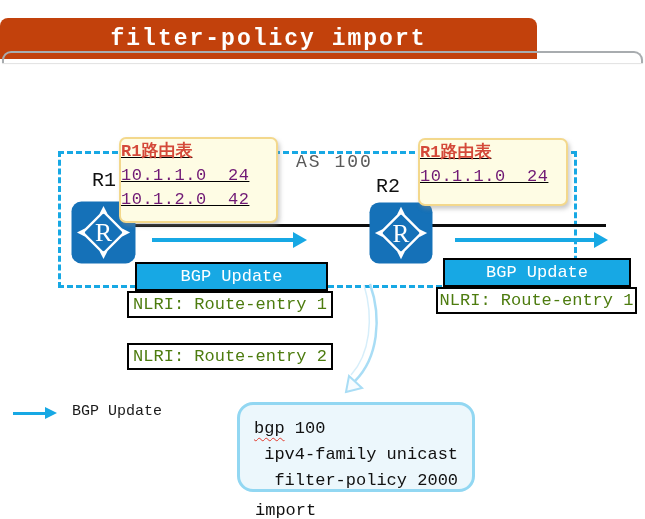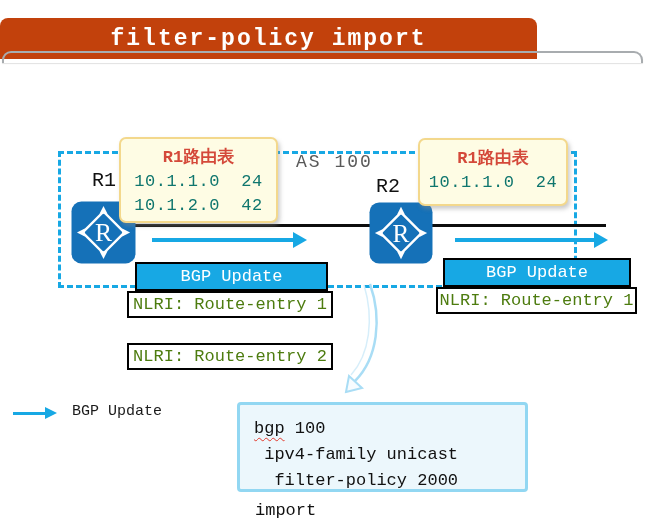--- a/index.html
+++ b/index.html
@@ -37,45 +37,45 @@
   
   .router { position:absolute; z-index:4; }
   .router-r1 { left:71px; top:201px; }
   .router-r2 { left:369px; top:202px; }
   .router-name { position:absolute; font-size:20px; color:#111; z-index:2; }
   .name-r1 { left:92px; top:169px; }
   .name-r2 { left:376px; top:175px; }
 
   
   .note { position:absolute; background:#fefce4; border:2px solid #f3d88c; border-radius:7px;
-    box-shadow:2px 3px 4px rgba(140,140,140,0.45); z-index:5; text-align:center;
-    padding-top:7px; }
+    box-shadow:2px 3px 4px rgba(140,140,140,0.45); z-index:5; 
+    padding-top:1px;text-decoration:underline; }
   .note-left  { left:119px; top:137px; width:159px; height:86px; }
   .note-right { left:418px; top:138px; width:150px; height:68px; }
   .note-title { font-size:17px; font-weight:bold; color:#d4493a; line-height:24px; }
-  .note-entry { font-size:17px; color:#0f766e; line-height:24px; white-space:pre; letter-spacing:0.5px; }
+  .note-entry { font-size:17px; color:#701a75; line-height:24px; white-space:pre; letter-spacing:0.5px; }
 
   
   .bgp-hdr { position:absolute; background:#17a8e4; border:2px solid #000; color:#fff;
     font-size:17px; display:flex; align-items:center; justify-content:center; z-index:6; }
   .bgp-row { position:absolute; background:#fff; border:2px solid #000; color:#4d7c0f;
     font-size:17px; display:flex; align-items:center; justify-content:center;
     white-space:pre; z-index:6;text-align:center; }
   .bgpl-hdr { left:135px; top:262px; width:193px; height:29px; }
   .bgpl-r1  { left:127px; top:291px; width:206px; height:27px; }
   .bgpl-r2  { left:127px; top:318px; width:206px; height:27px;margin-top:25px; }
   .bgpr-hdr { left:443px; top:258px; width:188px; height:29px; }
   .bgpr-r1  { left:436px; top:287px; width:201px; height:27px; }
 
   
   .swoosh { position:absolute; left:330px; top:278px; z-index:5; }
 
   
-  .config-box { position:absolute; left:237px; top:402px; width:291px; height:90px;
-    background:#ecf7fc; border:3px solid #92d7f2; border-radius:4px; z-index:4;
+  .config-box { position:absolute; left:237px; top:402px; width:238px; height:90px;
+    background:#ecf7fc; border:3px solid #92d7f2; border-radius:16px; z-index:4;
     padding:11px 0 0 14px; font-size:17px; line-height:26px; color:#111; }
   .cfg-line { white-space:pre; }
   .misspell { text-decoration:underline wavy #e23b2e; text-decoration-thickness:1px;
     text-underline-offset:4px; }
   .cfg-overflow { position:absolute; left:15px; top:93px; white-space:pre; color:#111; }
 </style>
 </head>
 <body>
 
 <div class="stage">

